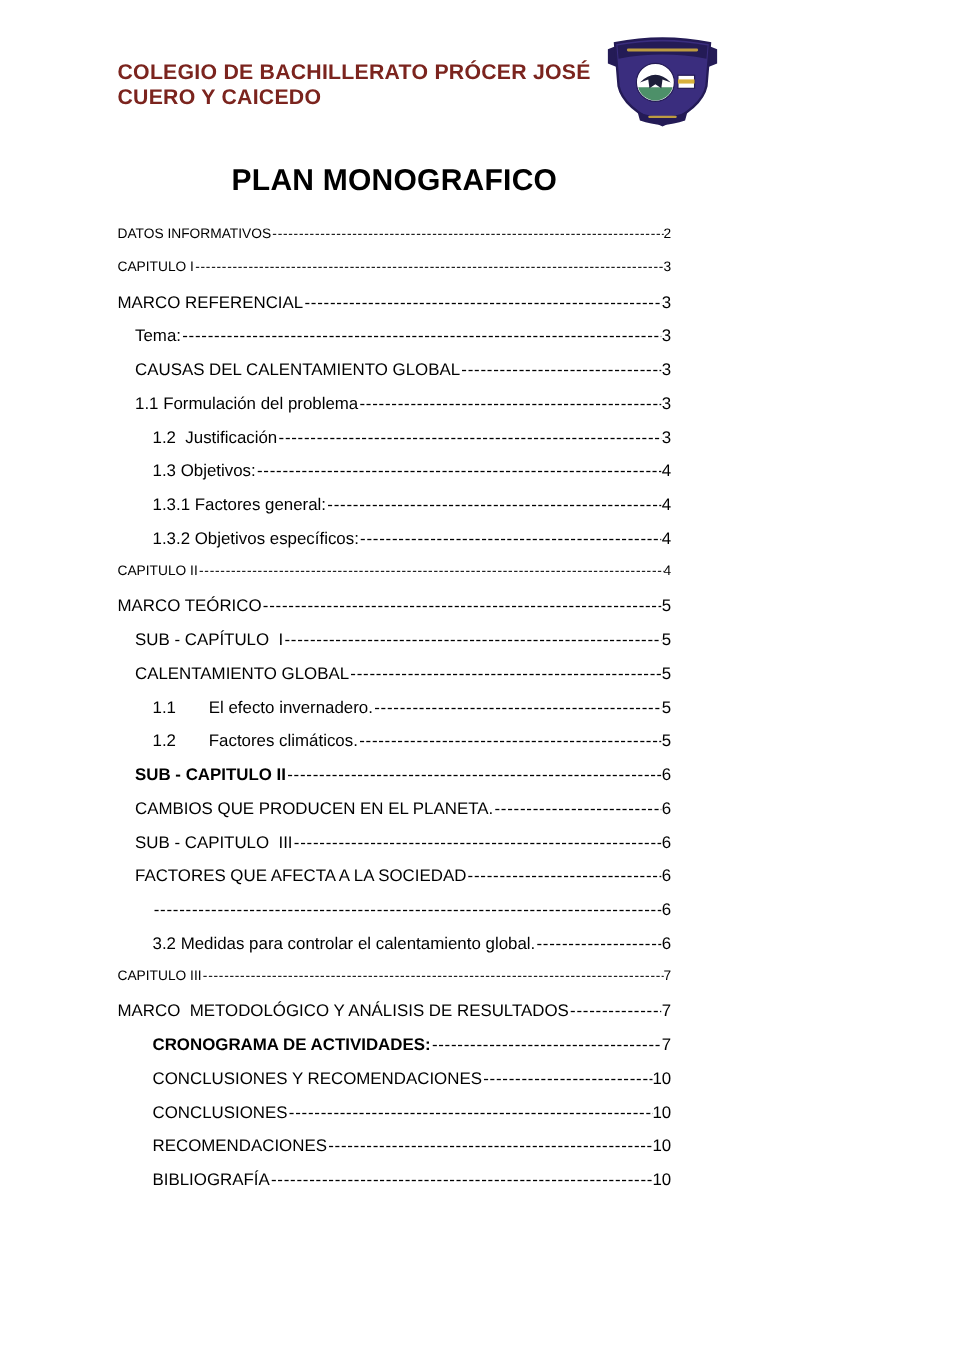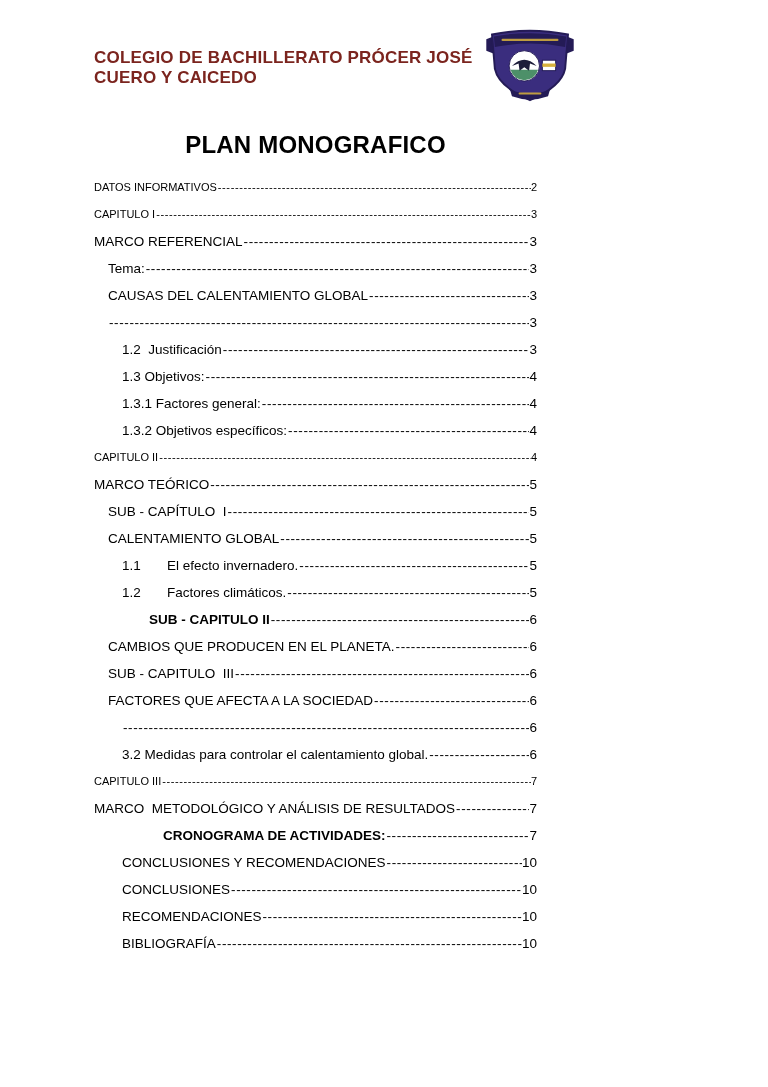--- a/index.html
+++ b/index.html
@@ -52,21 +52,21 @@
     margin-top: 15px;
   }
   .toc-row {
     display: flex;
     align-items: baseline;
     height: 27px;
     font-size: 13.5px;
     line-height: 27px;
   }
   .toc-row.size-small { font-size: 11px; }
-  .toc-row.bold .toc-label { font-weight: 700; margin-left: 41px; }
+  .toc-row.bold .toc-label { font-weight: 700; }
   .toc-row.level-1 { padding-left: 14px; justify-content: space-between; }
   .toc-row.level-2 { padding-left: 28px; justify-content: flex-end; }
   .toc-label {
     white-space: pre;
     flex: 0 0 auto;
   }
   .leader {
     flex: 1 1 auto;
     overflow: hidden;
     white-space: nowrap;
@@ -139,20 +139,21 @@
           <span class="toc-label">Tema:</span>
           <span class="leader"></span>
           <span class="toc-page">3</span>
         </div>
         <div class="toc-row level-1">
           <span class="toc-label">CAUSAS DEL CALENTAMIENTO GLOBAL</span>
           <span class="leader"></span>
           <span class="toc-page">3</span>
         </div>
         <div class="toc-row level-1">
+          <span class="toc-label">1.1 Formulación del problema</span>
           <span class="leader"></span>
           <span class="toc-page">3</span>
         </div>
         <div class="toc-row level-2">
           <span class="toc-label">1.2  Justificación</span>
           <span class="leader"></span>
           <span class="toc-page">3</span>
         </div>
         <div class="toc-row level-2">
           <span class="toc-label">1.3 Objetivos:</span>

